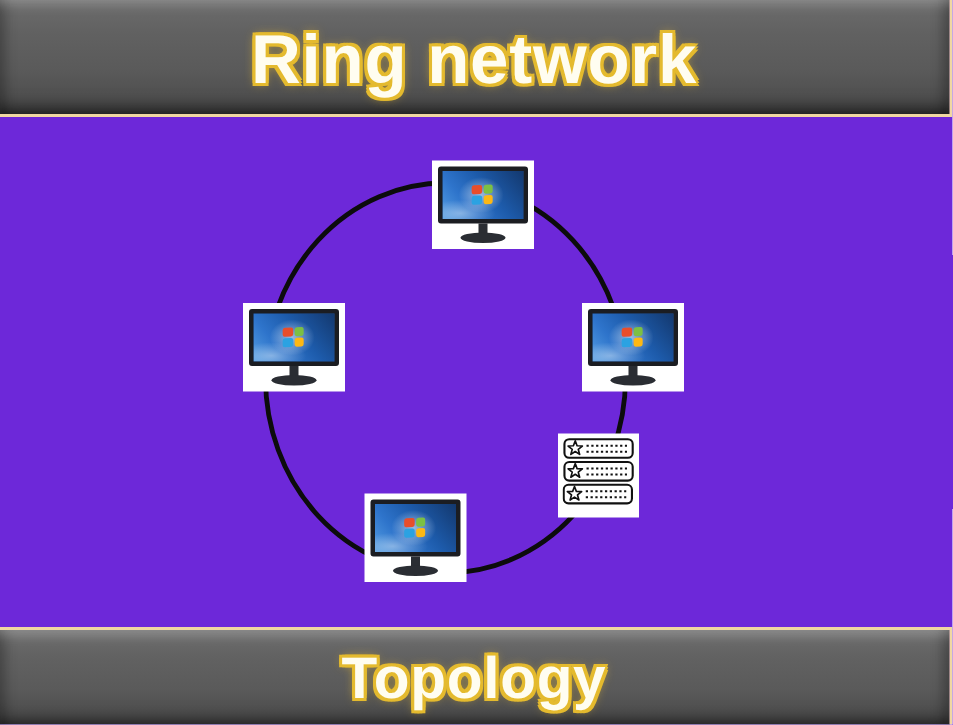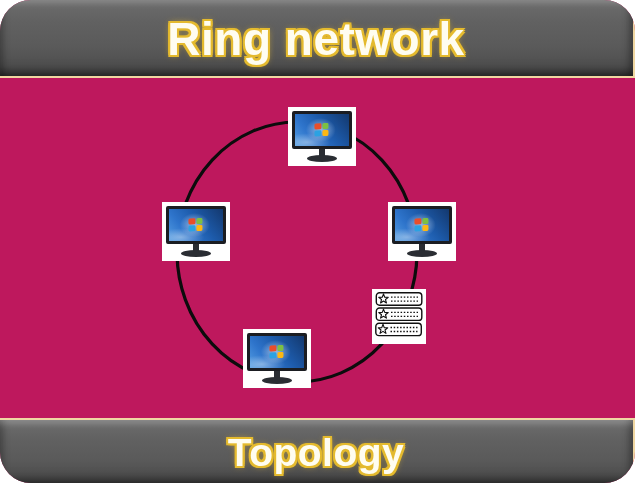--- a/index.html
+++ b/index.html
@@ -1,18 +1,18 @@
 <!DOCTYPE html>
 <html><head>
 <meta charset="utf-8">
 <style>
   html,body{margin:0;padding:0;background:#ffffff;}
   #stage{
     position:relative;width:635px;height:483px;overflow:hidden;
-    background:#be185d;font-family:"Liberation Sans", sans-serif;border-radius:31px;
+    background:#6d28d9;font-family:"Liberation Sans", sans-serif;
   }
 
   
   .banner{
     position:absolute;left:-3px;width:634px;
     border:2px solid #f0d7a2;
     background:linear-gradient(180deg,#6d6d6d 0%,#616161 30%,#5a5a5a 62%,#4e4e4e 88%,#424242 100%);
     box-shadow:
       inset 0 7px 9px -5px rgba(255,255,255,.34),
       inset 0 -10px 12px -7px rgba(0,0,0,.55),

